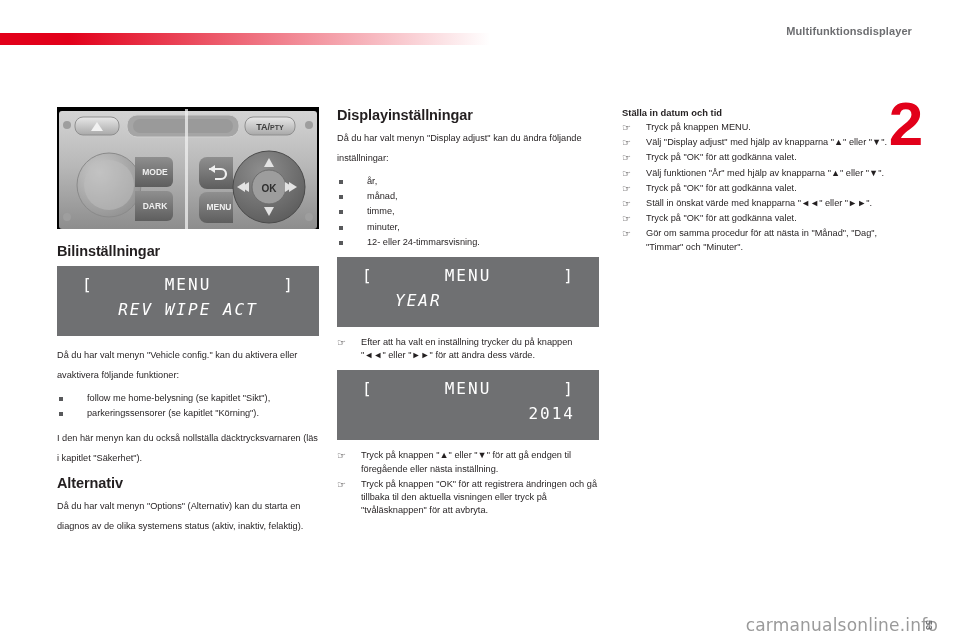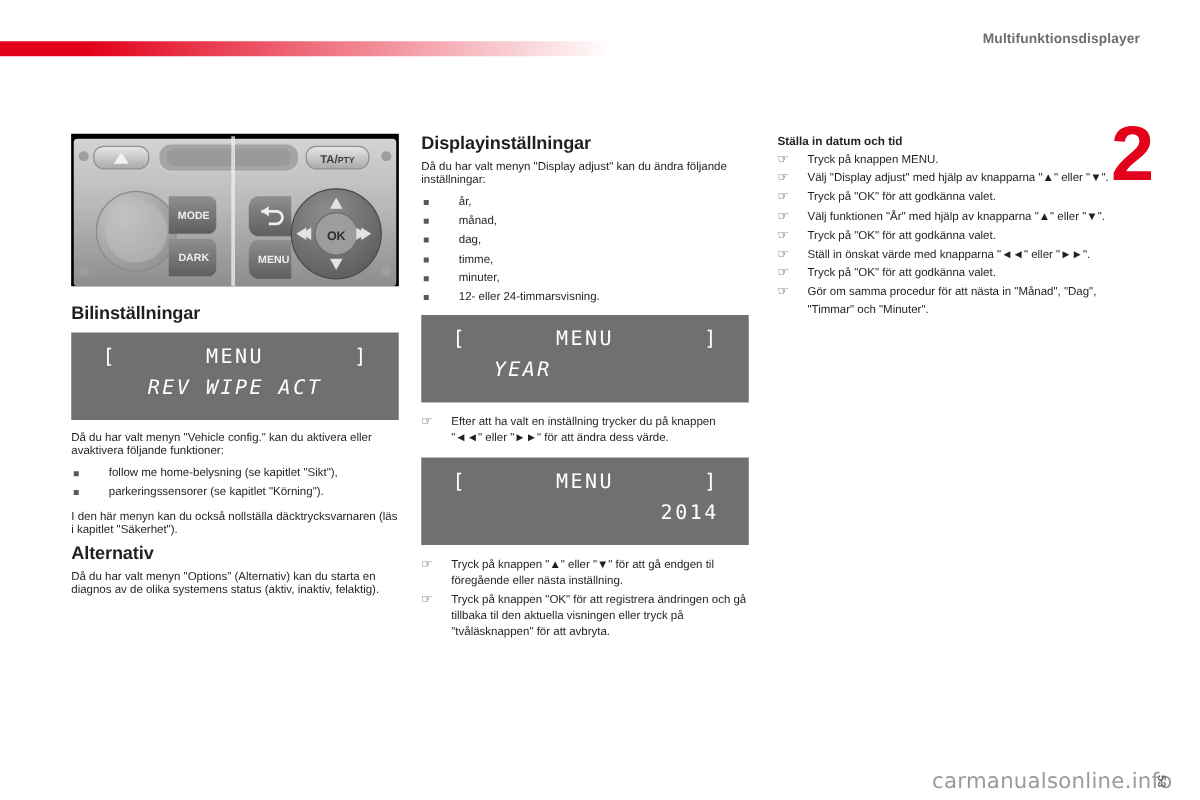--- a/index.html
+++ b/index.html
@@ -68,21 +68,21 @@
     letter-spacing: -.1px;
   }
   h3.sub-title {
     font-size: 9.4px;
     font-weight: bold;
     margin: 0 0 3px 0;
     color: #231f20;
   }
   p.body-text {
     font-size: 9.2px;
-    line-height: 10px;
+    line-height: 20px;
     margin: 0 0 7px 0;
     color: #231f20;
   }
 
   
   ul.sq-list {
     list-style: none;
     margin: 0 0 8px 0;
     padding: 0;
   }
@@ -288,21 +288,20 @@
 </div>
 
 <div class="column" id="col-middle">
 
   <h2 class="section-title">Displayinställningar</h2>
   <p class="body-text">Då du har valt menyn "Display adjust" kan du ändra följande inställningar:</p>
 
   <ul class="sq-list">
     <li>år,</li>
     <li>månad,</li>
-    <li>dag,</li>
     <li>timme,</li>
     <li>minuter,</li>
     <li>12- eller 24-timmarsvisning.</li>
   </ul>
 
   <div class="lcd">
     <div class="lcd-row row-1">
       <span class="lcd-left">[</span>
       <span class="lcd-center">MENU</span>
       <span class="lcd-right">]</span>

